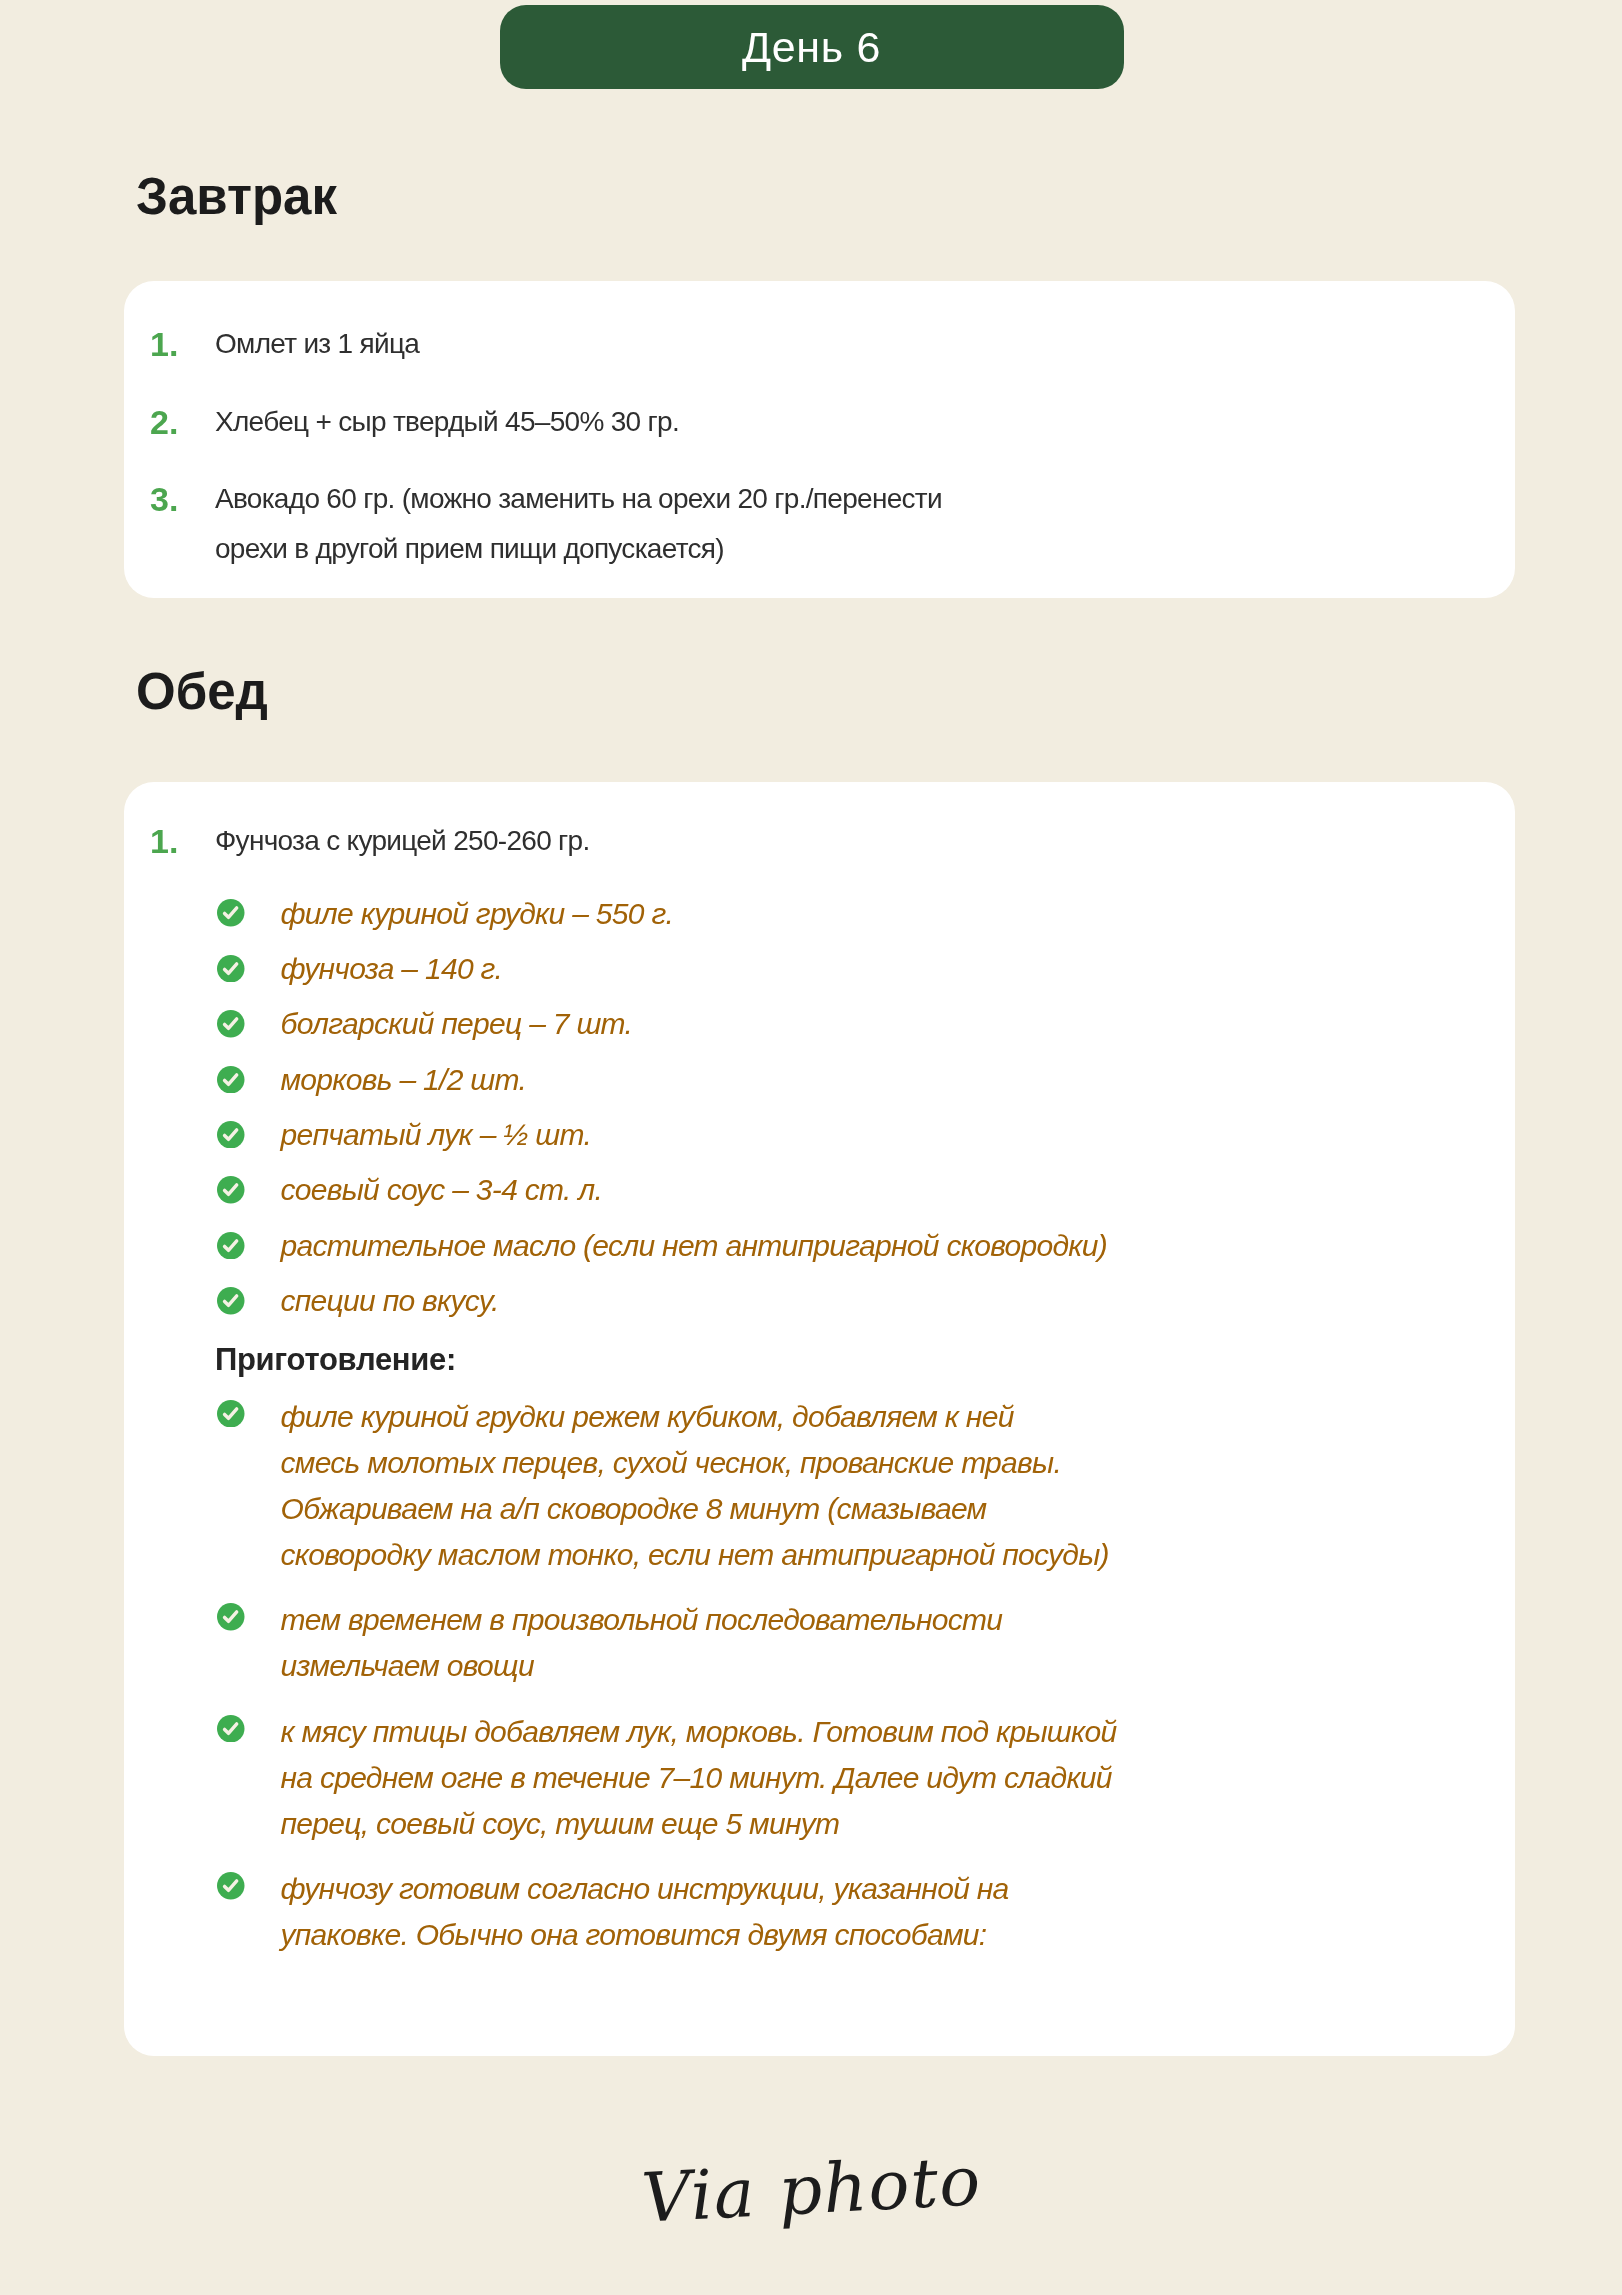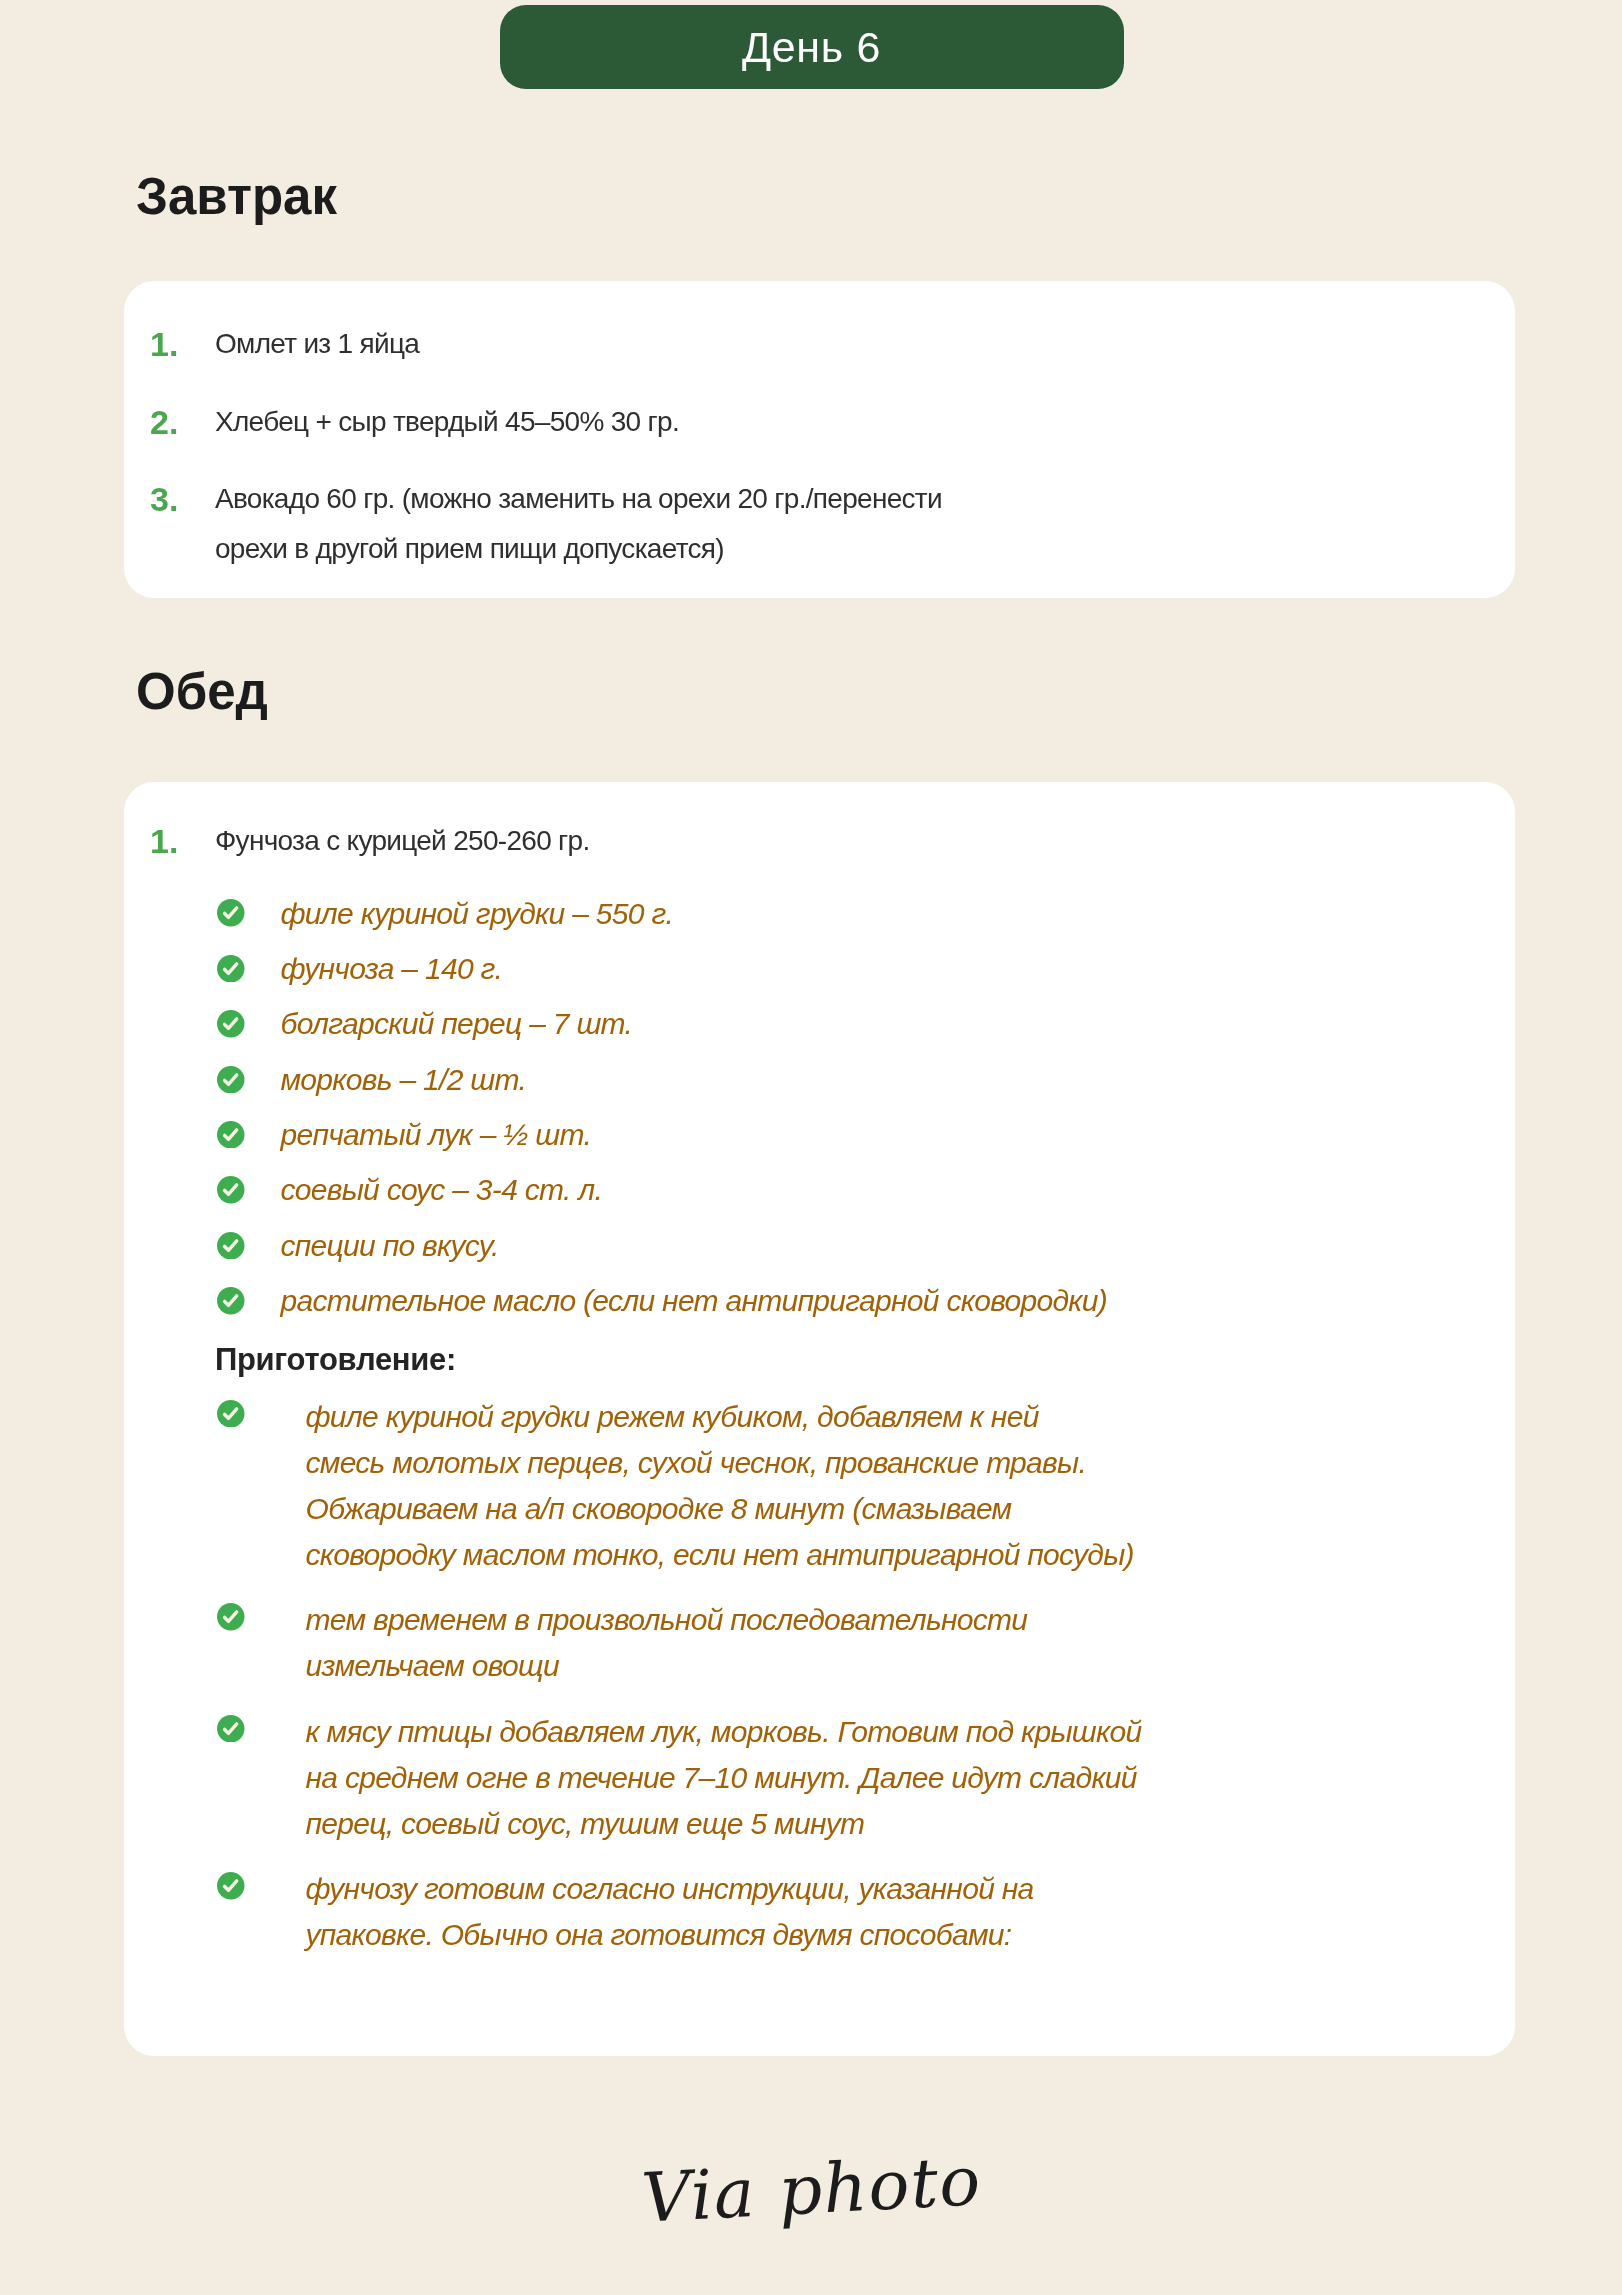--- a/index.html
+++ b/index.html
@@ -70,21 +70,21 @@
   .sub-prep{margin-top:9.2px;margin-bottom:11px;}
 
   
   .check-item{display:flex;margin:0 0 16.4px 67px;align-items:flex-start;}
   .check{flex:0 0 27.5px;width:27.5px;height:27.5px;margin-top:5.9px;}
   .check svg{display:block;width:27.5px;height:27.5px;}
   .check-item .txt{
     margin-left:36px;font-style:italic;font-size:30px;line-height:39px;
     letter-spacing:-0.7px;color:#a16207;white-space:pre-line;
   }
-  .steps .check-item{margin-bottom:19.6px;gap:25px;}
+  .steps .check-item{margin-bottom:19.6px;}
   .steps .check-item .txt{line-height:46px;max-width:1047px;}
 
   
   .signature{
     position:absolute;top:2150px;left:0;width:100%;
     text-align:center;
     font-family:"DejaVu Serif", serif;font-style:italic;
     font-size:68px;color:var(--signature-color);
     transform:rotate(-3deg);letter-spacing:1.3px;
   }
@@ -181,30 +181,30 @@
           </span>
         <span class="txt">соевый соус – 3-4 ст. л.</span>
       </div>
       <div class="check-item">
         <span class="check">
             <svg viewBox="0 0 24 24">
               <circle cx="12" cy="12" r="12" fill="#3EAD50"></circle>
               <path d="M6.6 12.6l3.4 3.4 7.2-8.2" fill="none" stroke="#F5F1E4" stroke-width="3" stroke-linecap="round" stroke-linejoin="round"></path>
             </svg>
           </span>
+        <span class="txt">растительное масло (если нет антипригарной сковородки)</span>
+      </div>
+      <div class="check-item">
+        <span class="check">
+            <svg viewBox="0 0 24 24">
+              <circle cx="12" cy="12" r="12" fill="#3EAD50"></circle>
+              <path d="M6.6 12.6l3.4 3.4 7.2-8.2" fill="none" stroke="#F5F1E4" stroke-width="3" stroke-linecap="round" stroke-linejoin="round"></path>
+            </svg>
+          </span>
         <span class="txt">специи по вкусу.</span>
-      </div>
-      <div class="check-item">
-        <span class="check">
-            <svg viewBox="0 0 24 24">
-              <circle cx="12" cy="12" r="12" fill="#3EAD50"></circle>
-              <path d="M6.6 12.6l3.4 3.4 7.2-8.2" fill="none" stroke="#F5F1E4" stroke-width="3" stroke-linecap="round" stroke-linejoin="round"></path>
-            </svg>
-          </span>
-        <span class="txt">растительное масло (если нет антипригарной сковородки)</span>
       </div>
     </div>
 
     <h2 class="sub sub-prep">Приготовление:</h2>
 
     <div class="steps">
       <div class="check-item">
         <span class="check">
             <svg viewBox="0 0 24 24">
               <circle cx="12" cy="12" r="12" fill="#3EAD50"></circle>

